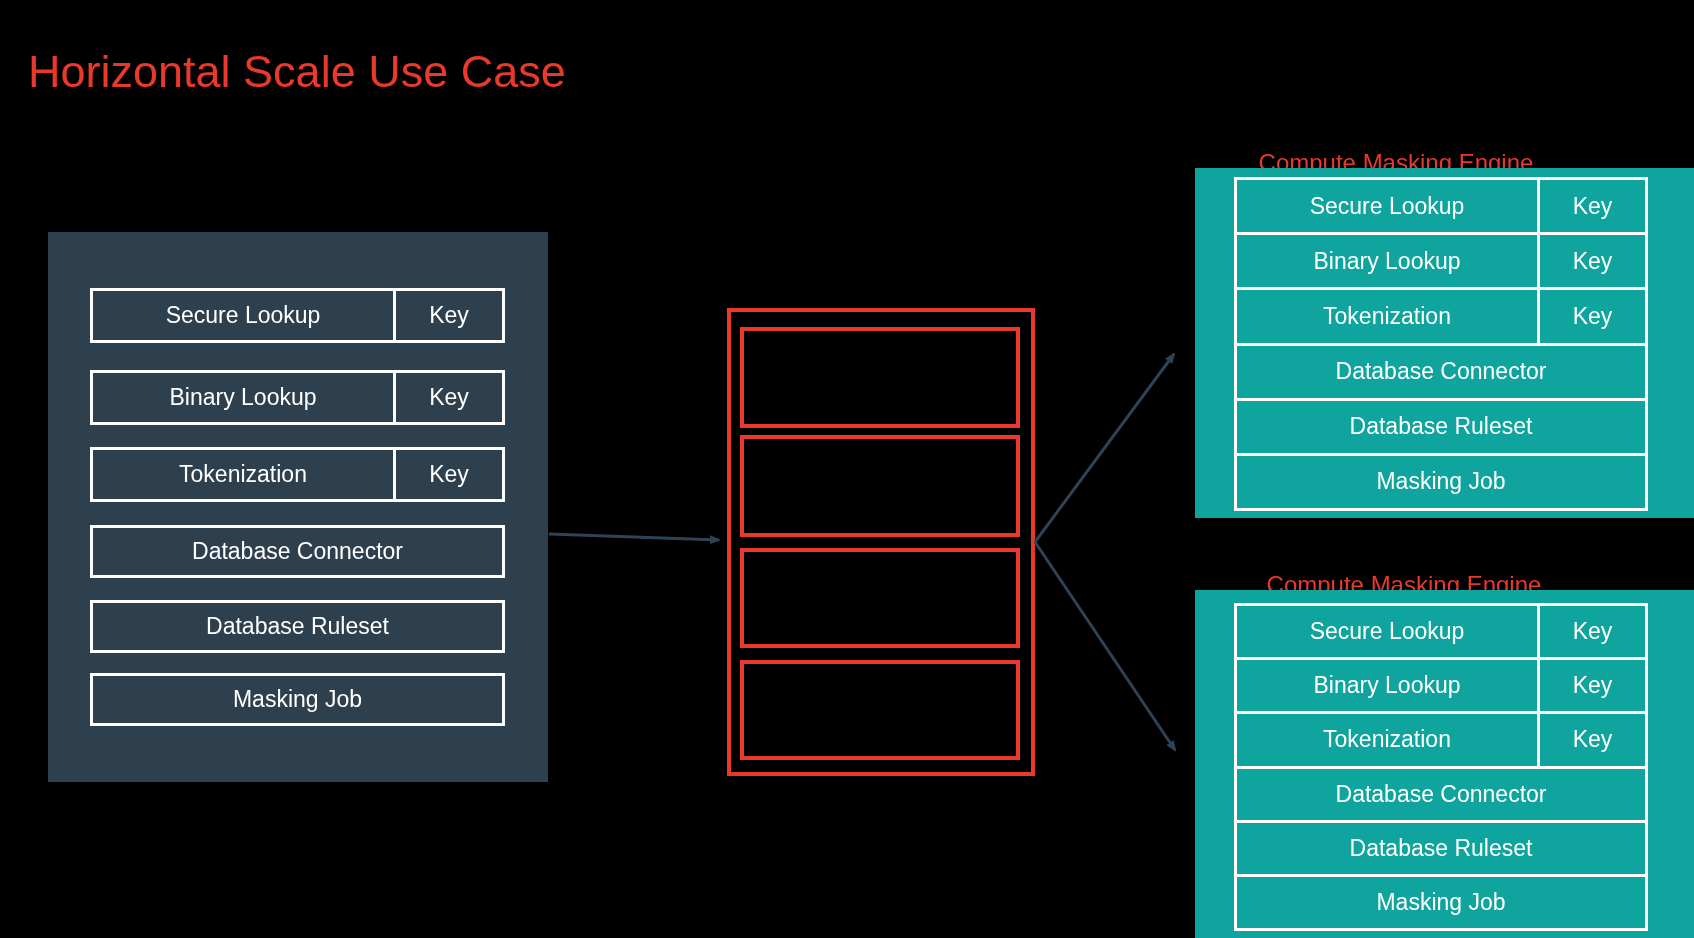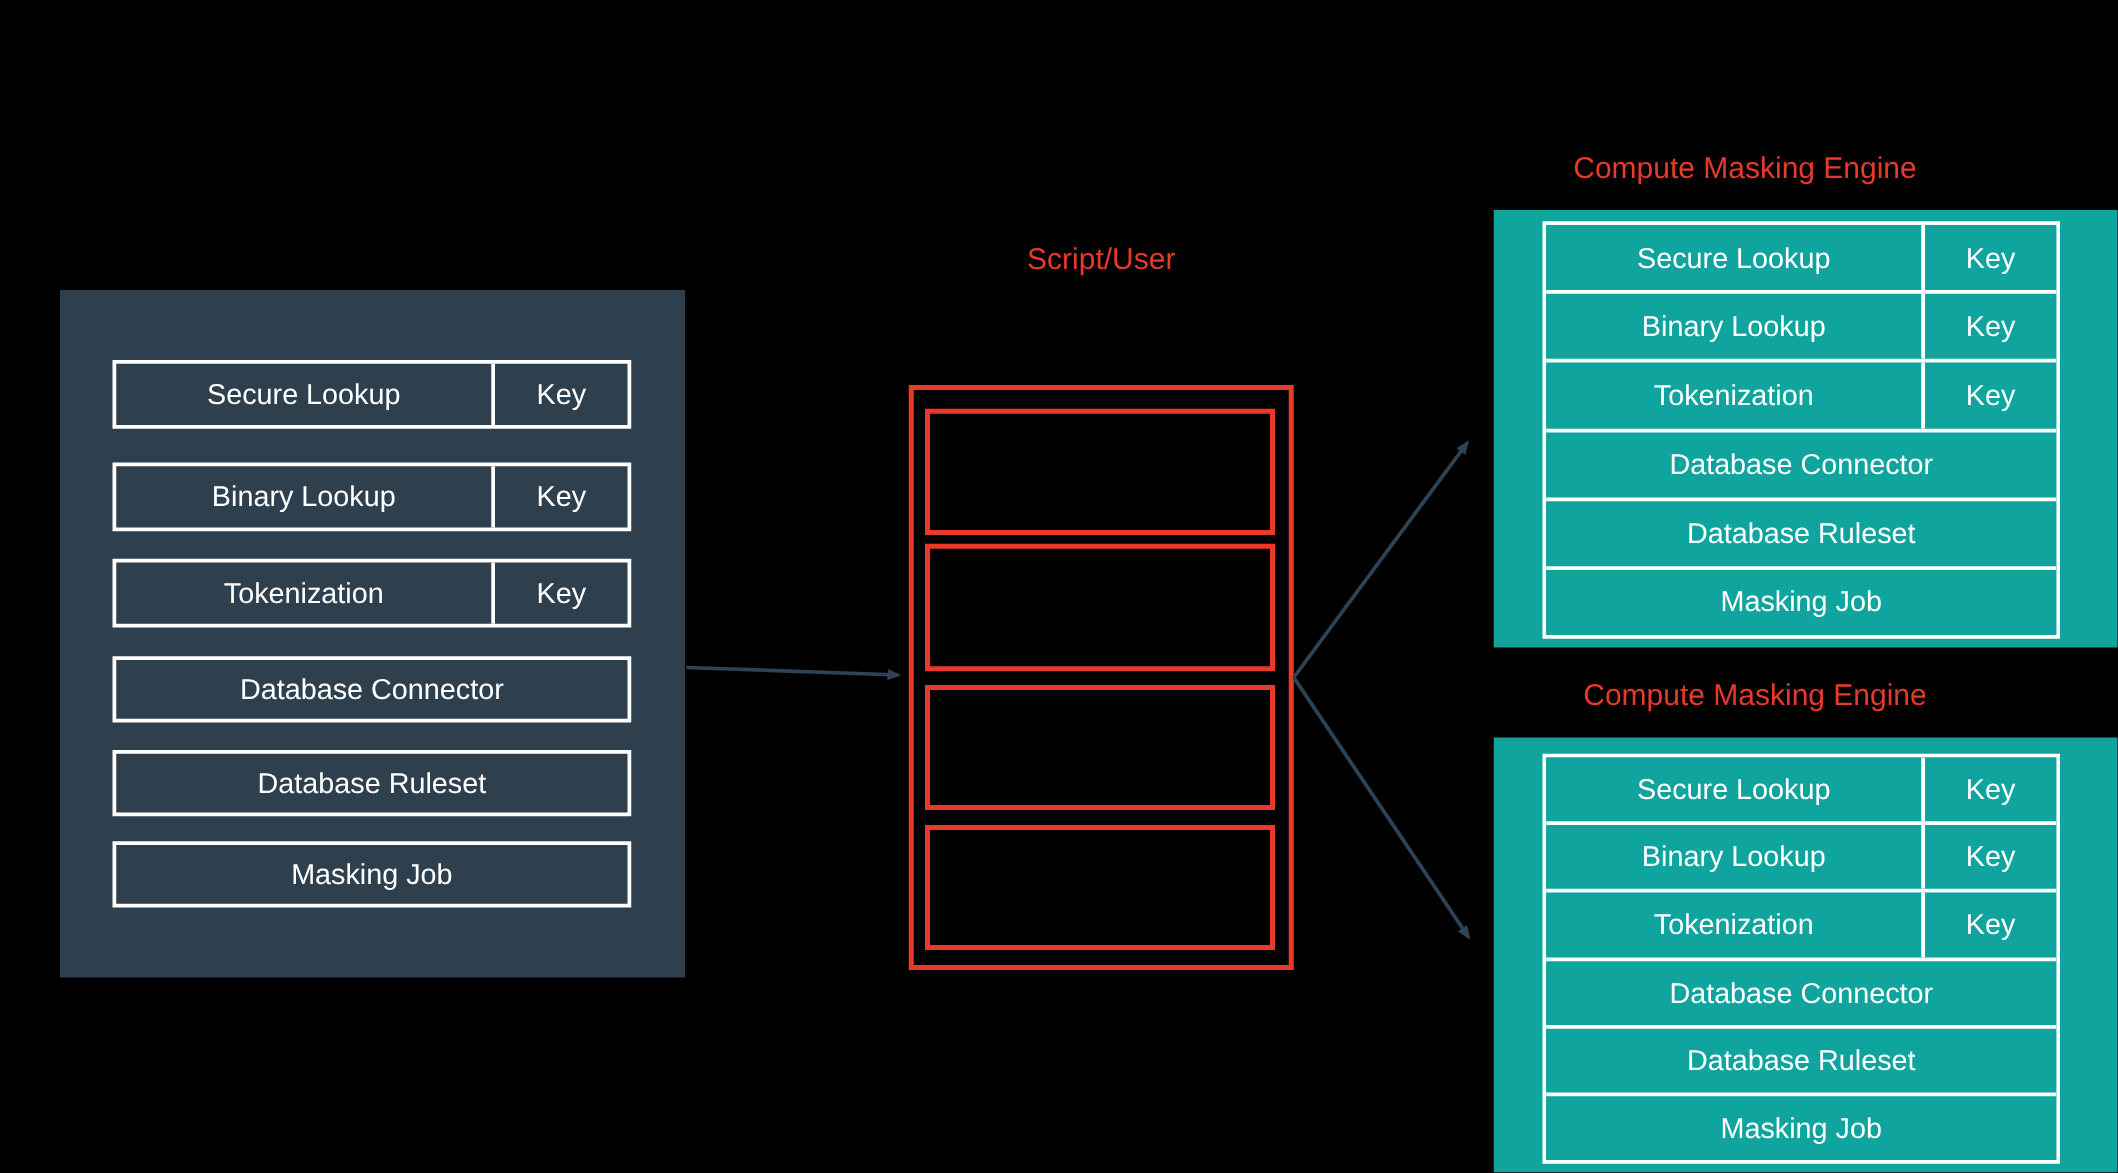--- a/index.html
+++ b/index.html
@@ -5,21 +5,21 @@
   html,body{margin:0;padding:0;}
   body{background:#000;}
   .canvas{
     position:relative;width:1694px;height:938px;background:#000;overflow:hidden;
     font-family:"Liberation Sans","DejaVu Sans",sans-serif;
   }
   .title{
     position:absolute;left:28px;top:46px;font-size:45px;color:#E8392B;white-space:nowrap;
   }
   .section-label{
-    position:absolute;width:400px;text-align:center;font-size:24px;color:#E8392B;white-space:nowrap;
+    position:absolute;width:400px;text-align:center;font-size:24px;color:#E8392B;white-space:nowrap;margin-top:28px;
   }
   .label-control{left:77px;top:182px;}
   .label-script{left:681px;top:194px;}
   .label-compute-top{left:1196px;top:121px;}
   .label-compute-bottom{left:1204px;top:543px;}
 
   
   .control-box{
     position:absolute;left:48px;top:232px;width:500px;height:550px;background:#2E3F4D;
   }
@@ -68,20 +68,21 @@
   .trow .name{flex:1;display:flex;align-items:center;justify-content:center;}
   .trow .key{width:105px;border-left:3px solid #fff;display:flex;align-items:center;justify-content:center;}
 
   .arrow-layer{position:absolute;left:0;top:0;width:1694px;height:938px;pointer-events:none;}
 </style>
 </head>
 <body>
 
 <div class="canvas">
 
+  <div class="title">Horizontal Scale Use Case</div>
 
   <div class="control-box">
     <div class="crow crow1">
       <div class="name">Secure Lookup</div>
       <div class="key">Key</div>
     </div>
     <div class="crow crow2">
       <div class="name">Binary Lookup</div>
       <div class="key">Key</div>
     </div>
@@ -93,21 +94,20 @@
       <div class="name">Database Connector</div>
     </div>
     <div class="crow crow5">
       <div class="name">Database Ruleset</div>
     </div>
     <div class="crow crow6">
       <div class="name">Masking Job</div>
     </div>
   </div>
 
-  <div class="section-label label-script">Script/User</div>
   <div class="script-box">
     <div class="slot slot1"></div>
     <div class="slot slot2"></div>
     <div class="slot slot3"></div>
     <div class="slot slot4"></div>
   </div>
 
   <div class="section-label label-compute-top">Compute Masking Engine</div>
   <div class="compute-box compute-top">
     <div class="rows-wrap">

